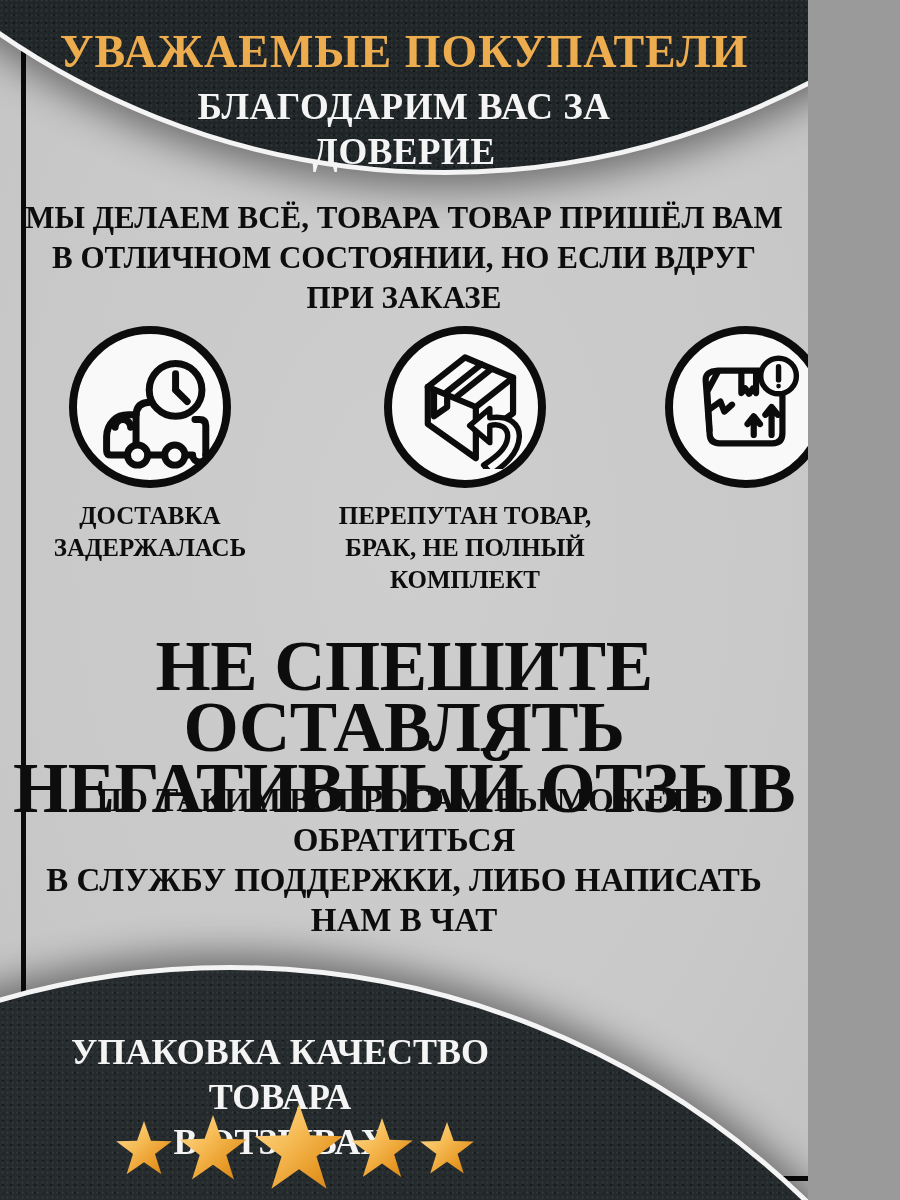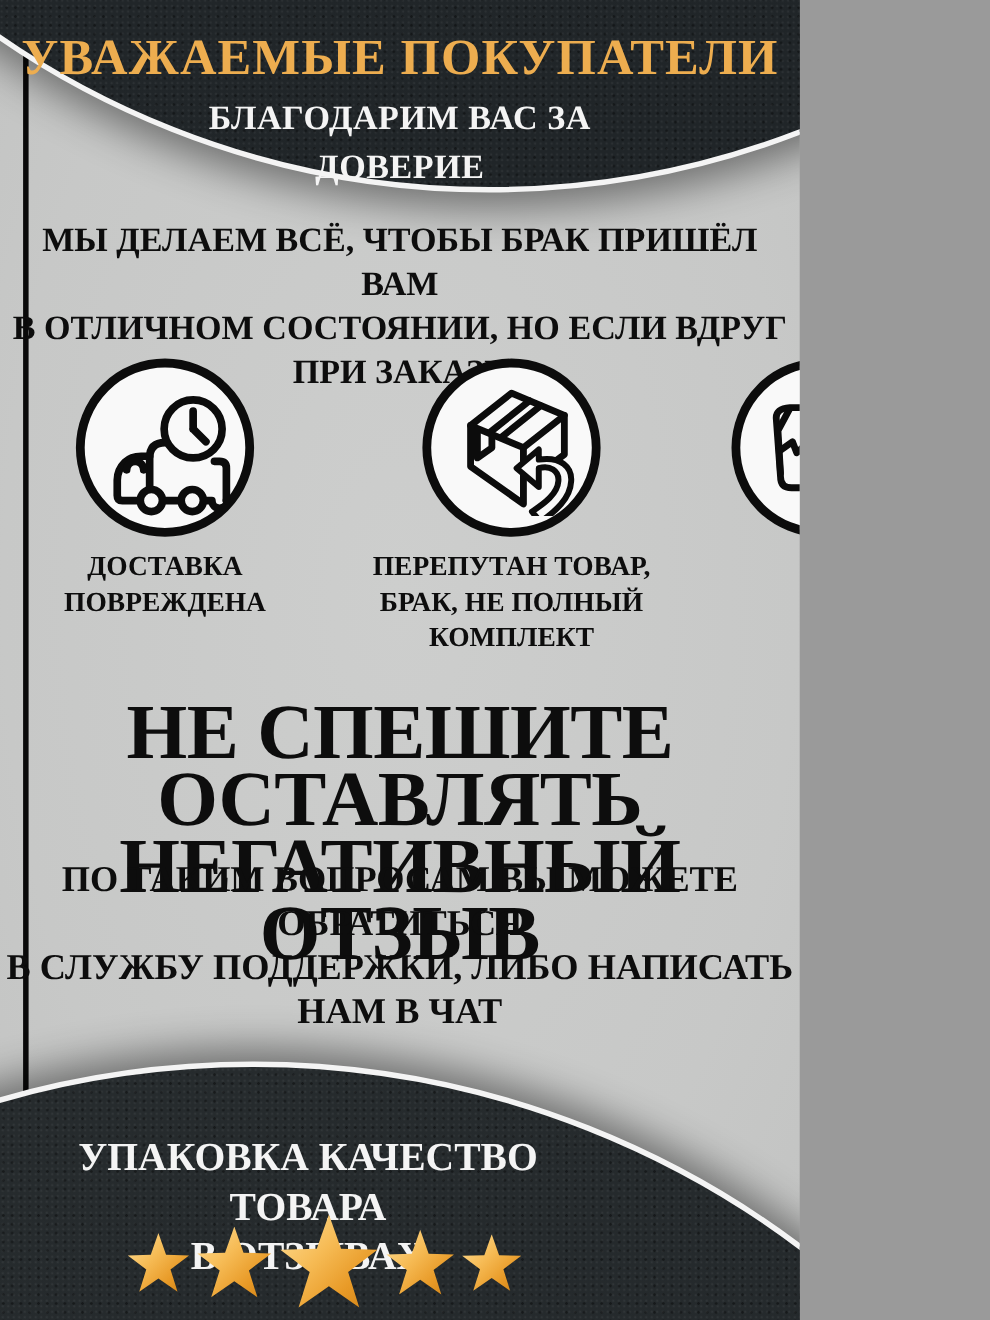--- a/index.html
+++ b/index.html
@@ -1,17 +1,17 @@
 <!DOCTYPE html>
 <html><head>
 <meta charset="utf-8">
 <style>
   html,body{margin:0;padding:0;background:#9a9a9a;}
   .canvas{
-    position:relative;width:727px;height:1200px;overflow:hidden;
+    position:relative;width:808px;height:1200px;overflow:hidden;
     background:radial-gradient(ellipse at 50% 45%, #cdcecd 0%, #c7c8c7 70%, #c2c3c2 100%);
     font-family:"Liberation Serif","DejaVu Serif",serif;
     font-weight:bold;
     -webkit-font-smoothing:antialiased;
   }
   
   .frame{
     position:absolute;left:21px;top:31px;width:872px;height:1150px;
     border:5px solid #0a0a0a;box-sizing:border-box;z-index:1;
   }
@@ -30,21 +30,21 @@
   .top-ellipse{
     left:-341px;top:-1397px;width:1572px;height:1572px;z-index:2;
     box-shadow:0 14px 38px rgba(0,0,0,0.45);
   }
   .footer-ellipse{
     left:-600px;top:965px;width:1660px;height:1660px;z-index:2;
     box-shadow:0 -12px 36px rgba(0,0,0,0.45);
   }
   .txt{position:absolute;left:0;width:100%;text-align:center;z-index:3;white-space:pre-line;}
   .header-title{top:24px;font-size:46px;line-height:56px;color:#edad4f;letter-spacing:1px;}
-  .header-sub{top:84px;font-size:31px;line-height:45px;color:#f4f4f4;letter-spacing:0.5px;}
+  .header-sub{top:84px;font-size:37px;line-height:45px;color:#f4f4f4;letter-spacing:0.5px;}
   .intro{top:198px;font-size:31px;line-height:40px;color:#0d0d0d;}
   .warning{top:636px;font-size:71px;line-height:61px;color:#0d0d0d;letter-spacing:-0.5px;}
   .support{top:780px;font-size:33px;line-height:40px;color:#0d0d0d;}
   .footer-title{top:1030px;left:20px;width:520px;font-size:36px;line-height:45px;color:#f4f4f4;}
   
   .issues{position:absolute;top:326px;left:0;width:100%;z-index:3;}
   .issue-col{position:absolute;top:0;display:flex;flex-direction:column;align-items:center;}
   .col-1{left:25px;width:250px;}
   .col-2{left:320px;width:290px;}
   .col-3{left:612px;width:268px;}
@@ -82,42 +82,42 @@
 
   <div class="frame"></div>
 
   <div class="dark-shape top-ellipse"></div>
   <div class="dark-shape footer-ellipse"></div>
 
   <div class="txt header-title">УВАЖАЕМЫЕ ПОКУПАТЕЛИ</div>
   <div class="txt header-sub">БЛАГОДАРИМ ВАС ЗА
 ДОВЕРИЕ</div>
 
-  <div class="txt intro">МЫ ДЕЛАЕМ ВСЁ, ЧТОБЫ БРАК ПРИШЁЛ ВАМ
+  <div class="txt intro">МЫ ДЕЛАЕМ ВСЁ, ТОВАРА ТОВАР ПРИШЁЛ ВАМ
 В ОТЛИЧНОМ СОСТОЯНИИ, НО ЕСЛИ ВДРУГ
 ПРИ ЗАКАЗЕ</div>
 
   <div class="issues">
 
     <div class="issue-col col-1">
       <div class="icon-circle">
         <svg class="icon-svg" width="124" height="124" viewBox="0 0 160 160" fill="none" stroke="#0c0c0c" stroke-width="9" stroke-linecap="round" stroke-linejoin="round">
           <path d="M 62,142 V 92 Q 62,74 80,74 L 94,74"></path>
           <path d="M 62,142 H 30 Q 24,142 24,136 V 118 Q 24,106 33,97 Q 40,90 52,90 L 62,90"></path>
           <path d="M 35,106 a 10,10 0 1 1 20,0"></path>
           <path d="M 77,142 H 99 M 125,142 h 10 a 9,9 0 0 0 18,0 h -1"></path>
           <path d="M 152,142 V 104 Q 152,96 144,96 h -6"></path>
           <circle cx="64" cy="142" r="13" fill="#f9f9f9"></circle>
           <circle cx="112" cy="142" r="13" fill="#f9f9f9"></circle>
           <circle cx="113" cy="58" r="34" fill="#f9f9f9"></circle>
           <path d="M 113,58 V 37 M 113,58 L 128,73"></path>
         </svg>
       </div>
       <div class="issue-label">ДОСТАВКА
-ПОВРЕЖДЕНА</div>
+ЗАДЕРЖАЛАСЬ</div>
     </div>
 
     <div class="issue-col col-2">
       <div class="icon-circle">
         <svg class="icon-svg" width="124" height="124" viewBox="0 0 160 160" fill="none" stroke="#0c0c0c" stroke-width="8" stroke-linecap="round" stroke-linejoin="round">
           <path d="M 80,16 L 142,42 L 94,80 L 32,54 Z"></path>
           <path d="M 101,25 L 56,61 M 114,31 L 69,67"></path>
           <path d="M 32,54 V 102 L 94,146 L 94,80"></path>
           <path d="M 142,42 V 88 L 123,102"></path>
           <path d="M 40,59 L 40,92 L 57,80 L 57,66"></path>

